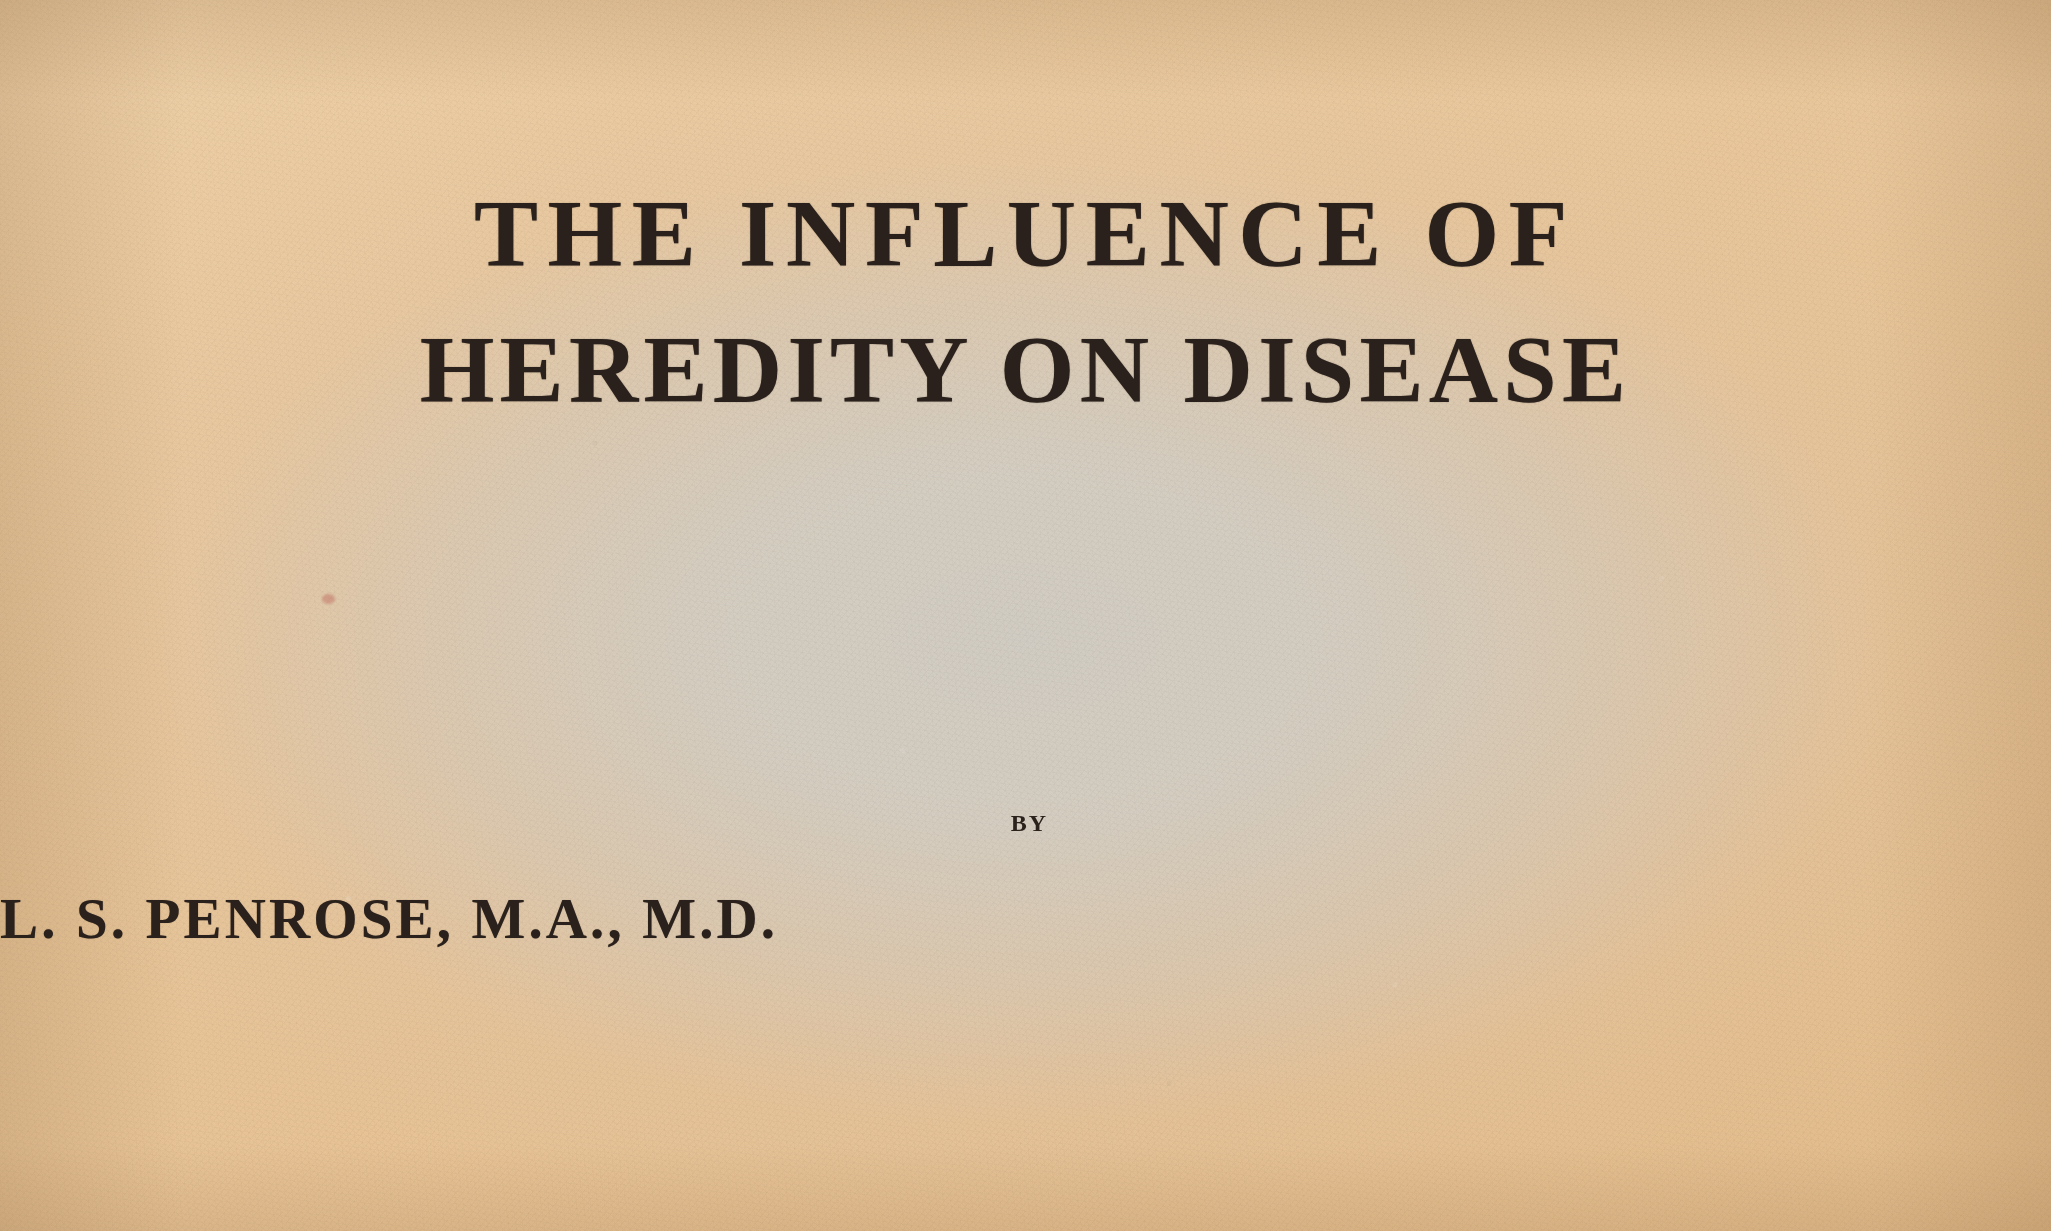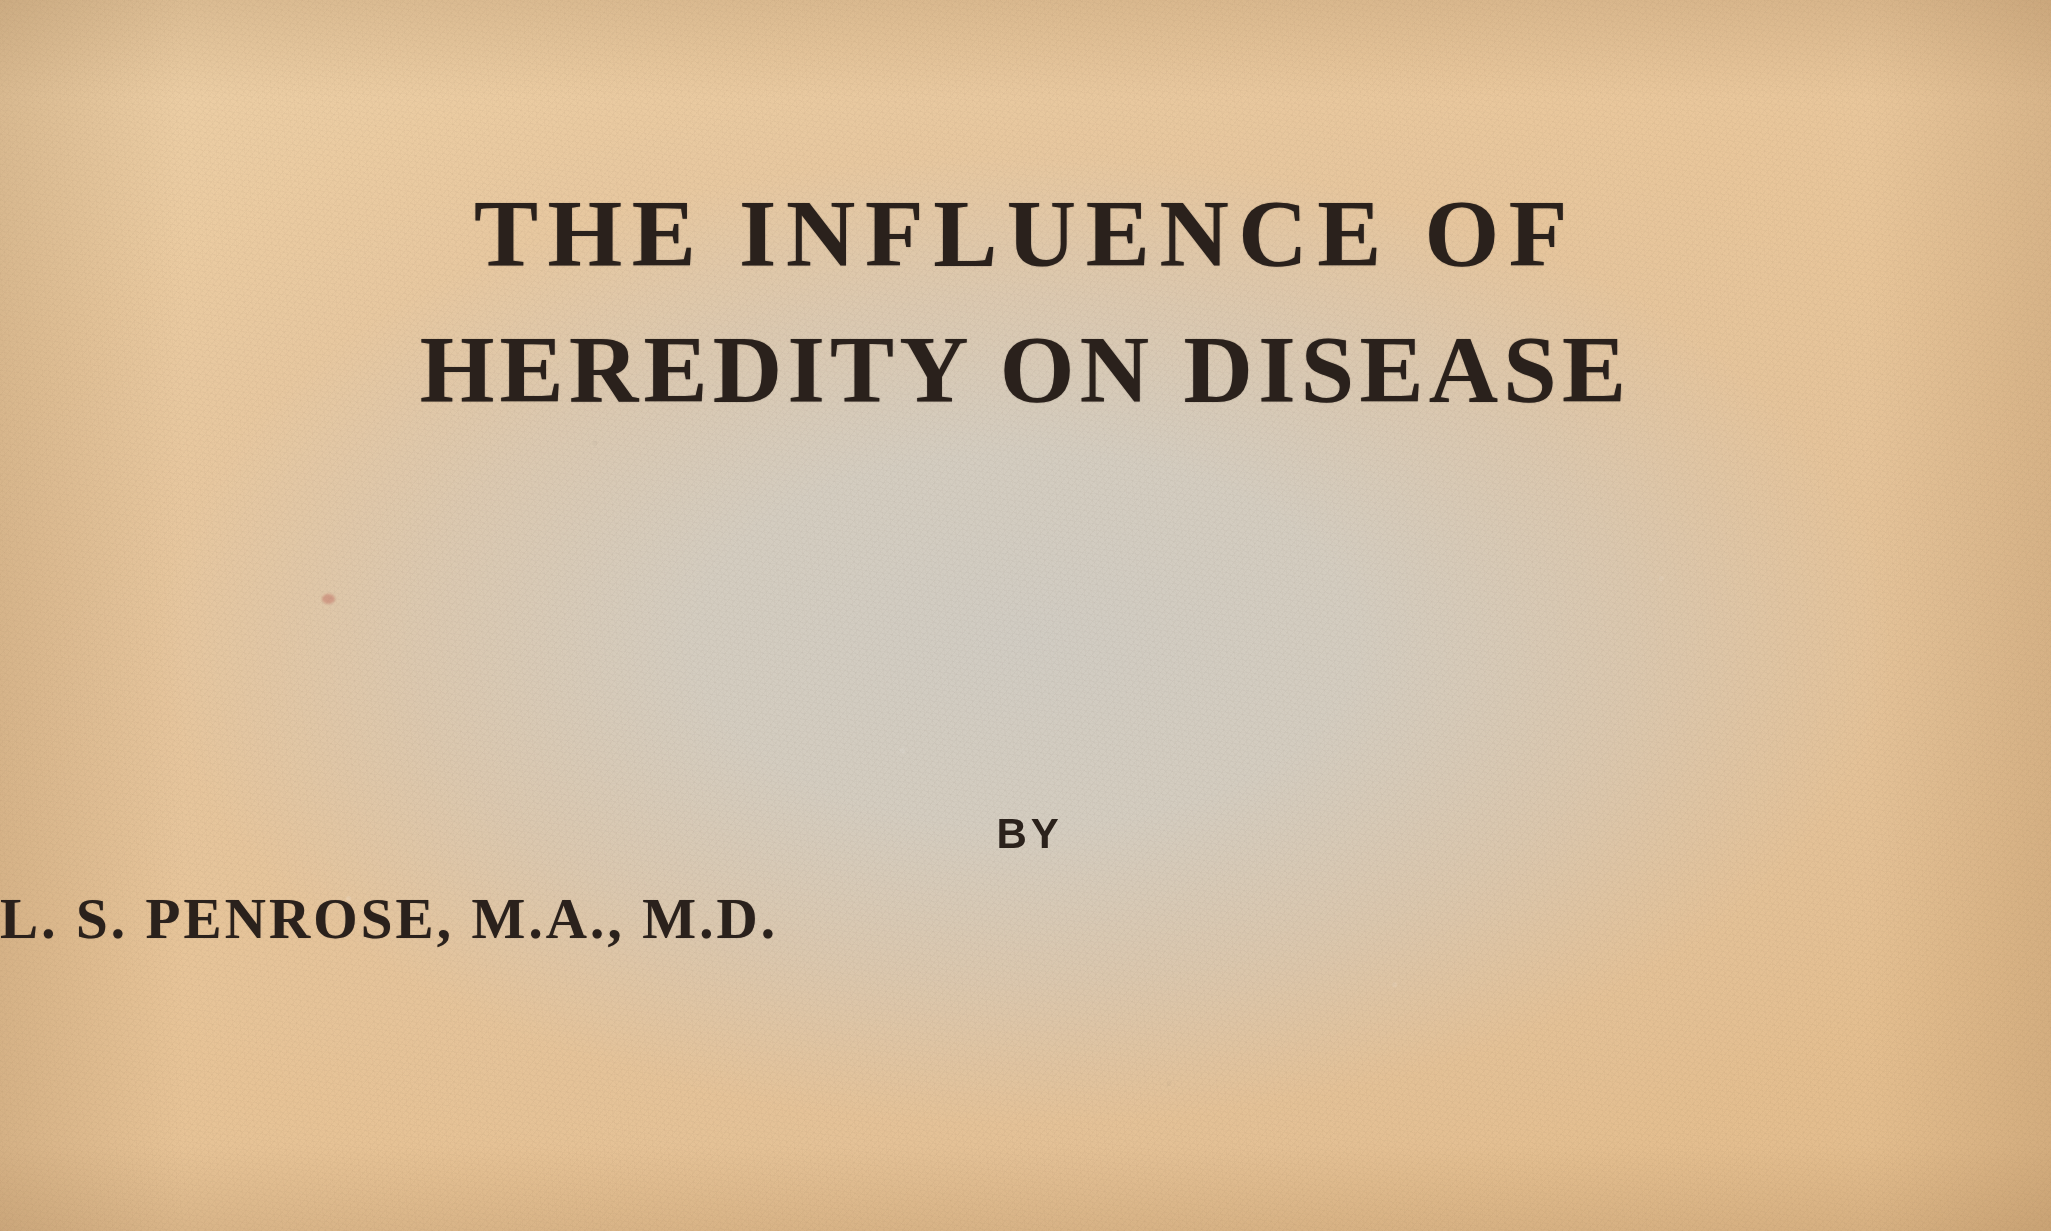--- a/index.html
+++ b/index.html
@@ -111,23 +111,23 @@
     letter-spacing: 0.055em;
     margin-top: 32px;
   }
 
   .byline {
     position: absolute;
     left: 8px;
     right: 0;
     top: 810px;
     text-align: center;
-    font-family: Liberation Sans, sans-serif;
+    font-family: Liberation Serif, serif;
     font-weight: 700;
-    font-size: 42px;
+    font-size: 24px;
     letter-spacing: 0.09em;
     color: #2b221c;
   }
 
   .author {
     position: absolute;
     left: 0;
     right: 0;
     top: 886px;
     font-family: "Liberation Serif", serif;

